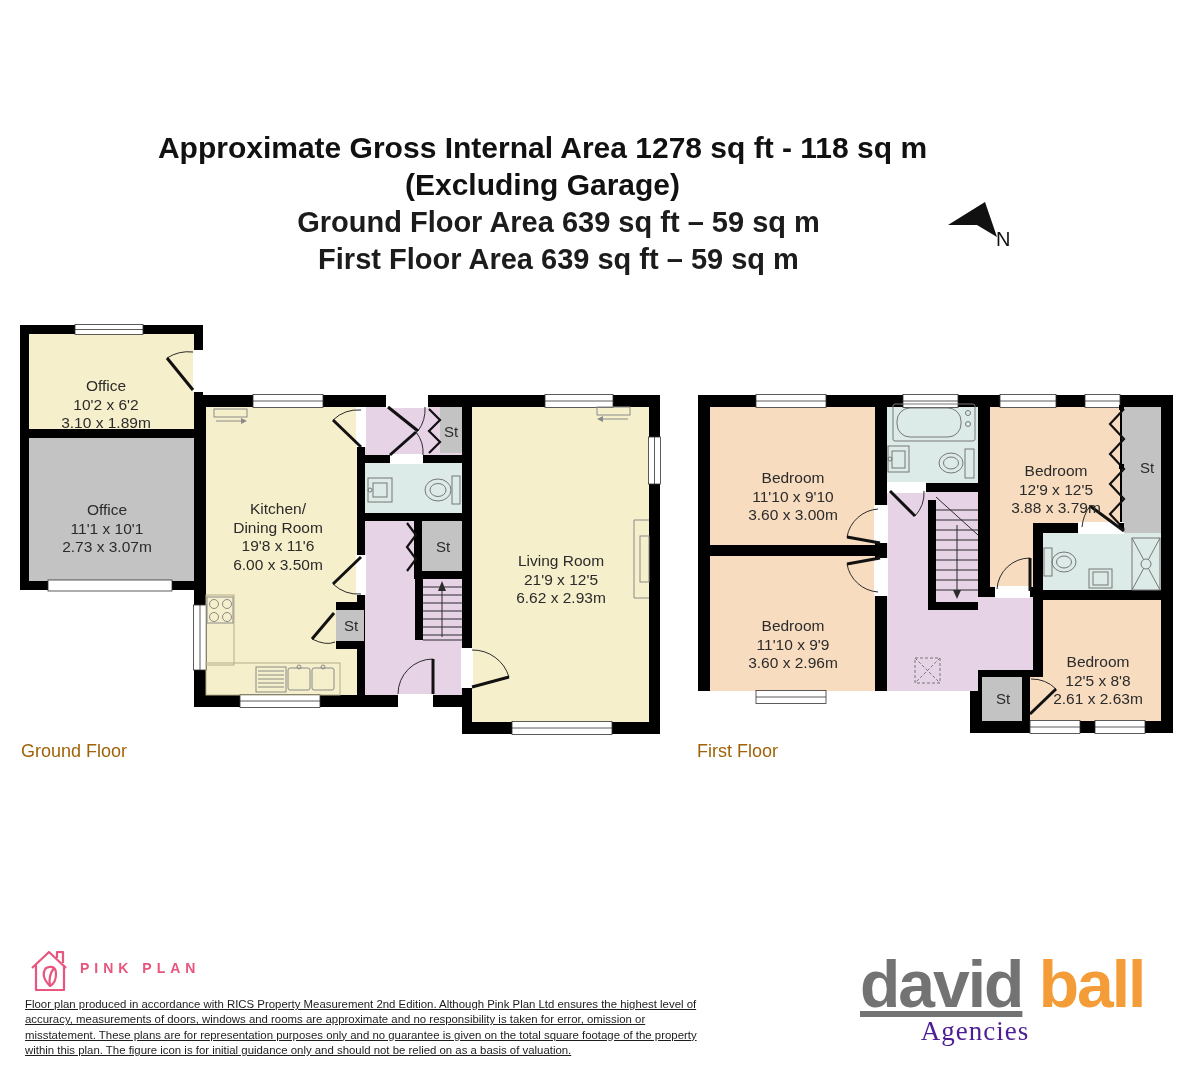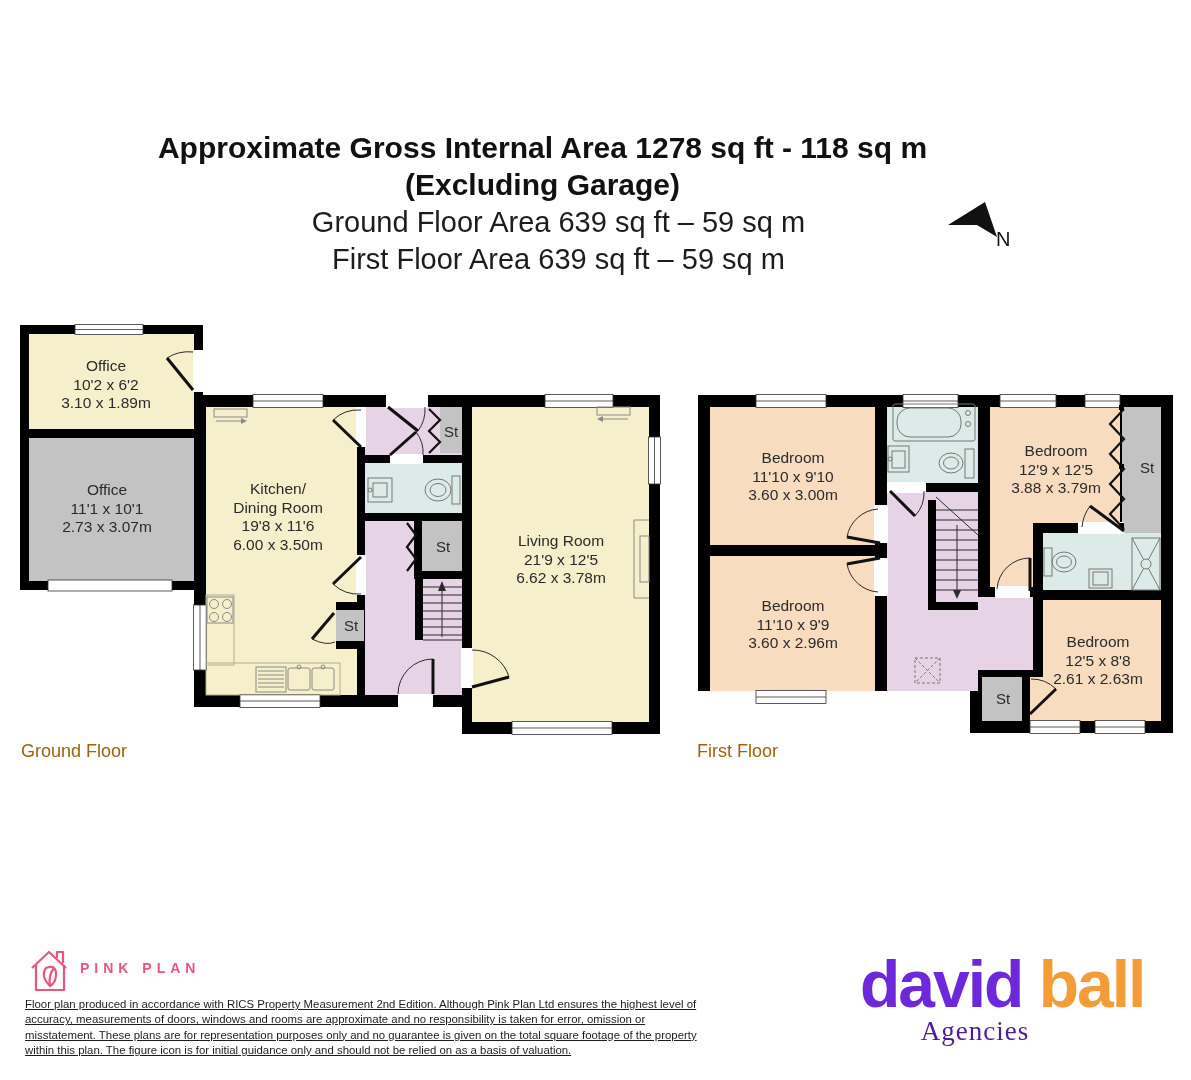--- a/index.html
+++ b/index.html
@@ -2,44 +2,44 @@
 <html><head>
 <meta charset="utf-8">
 <style>
   html,body { margin:0; padding:0; background:#fff; }
   #canvas {
     position:relative; width:1191px; height:1080px; background:#ffffff;
     font-family:"Liberation Sans", sans-serif; overflow:hidden;
   }
   .hdr { position:absolute; left:0; width:1005px; text-align:center; color:#111;margin-left:40px; }
   .hdr-bold { font-weight:700; font-size:30px; }
-  .hdr-reg  { font-weight:400; font-size:29px; color:#1c1c1c;padding-left:16px; }
+  .hdr-reg  { font-weight:700; font-size:29px; color:#1c1c1c;padding-left:16px; }
   .plan-svg { position:absolute; left:0; top:0; }
   .room-label {
     position:absolute; transform:translate(-50%,-50%);
-    text-align:center; font-size:15.5px; line-height:18.5px; color:#2b2b2b; white-space:nowrap;
+    text-align:center; font-size:15.5px; line-height:18.5px; color:#2b2b2b; white-space:nowrap;margin-top:20px;
   }
   .room-label span { display:block; }
   .st-label {
     position:absolute; transform:translate(-50%,-50%);
     font-size:15px; color:#2b2b2b;
   }
   .floor-label { position:absolute; font-size:18px; color:#a16207; }
   .north-n { font-size:20px; fill:#111; }
   .pinkplan-brand {
     position:absolute; left:80px; top:960px; font-size:14px; font-weight:600;
     letter-spacing:5px; color:#e8557d;
   }
   .disclaimer {
     position:absolute; left:25px; top:997px; width:685px;
     font-size:11.4px; line-height:15.4px; color:#1c1c1c;text-decoration:underline;
   }
   .agency { position:absolute; left:860px; top:946px; width:320px; white-space:nowrap;
     font-weight:700; font-size:66px; letter-spacing:-2px; }
-  .agency-navy { color:#6d28d9; }
+  .agency-navy { color:#737373;text-decoration:underline; }
   .agency-orange { color:#f39c38; }
   .agency-sub {
     position:absolute; left:905px; top:1016px; width:140px; text-align:center;
     font-family:"Liberation Serif", serif; font-size:27px; color:#4c1d95; letter-spacing:1px;
   }
 </style>
 </head>
 <body>
 
 <div id="canvas">
@@ -306,21 +306,21 @@
   </div>
   <div class="room-label" style="left:278px;top:517px">
     <span>Kitchen/</span>
     <span>Dining Room</span>
     <span>19'8 x 11'6</span>
     <span>6.00 x 3.50m</span>
   </div>
   <div class="room-label" style="left:561px;top:560px">
     <span>Living Room</span>
     <span>21'9 x 12'5</span>
-    <span>6.62 x 3.78m</span>
+    <span>6.62 x 2.93m</span>
   </div>
   <div class="room-label" style="left:793px;top:477px">
     <span>Bedroom</span>
     <span>11'10 x 9'10</span>
     <span>3.60 x 3.00m</span>
   </div>
   <div class="room-label" style="left:1056px;top:470px">
     <span>Bedroom</span>
     <span>12'9 x 12'5</span>
     <span>3.88 x 3.79m</span>

